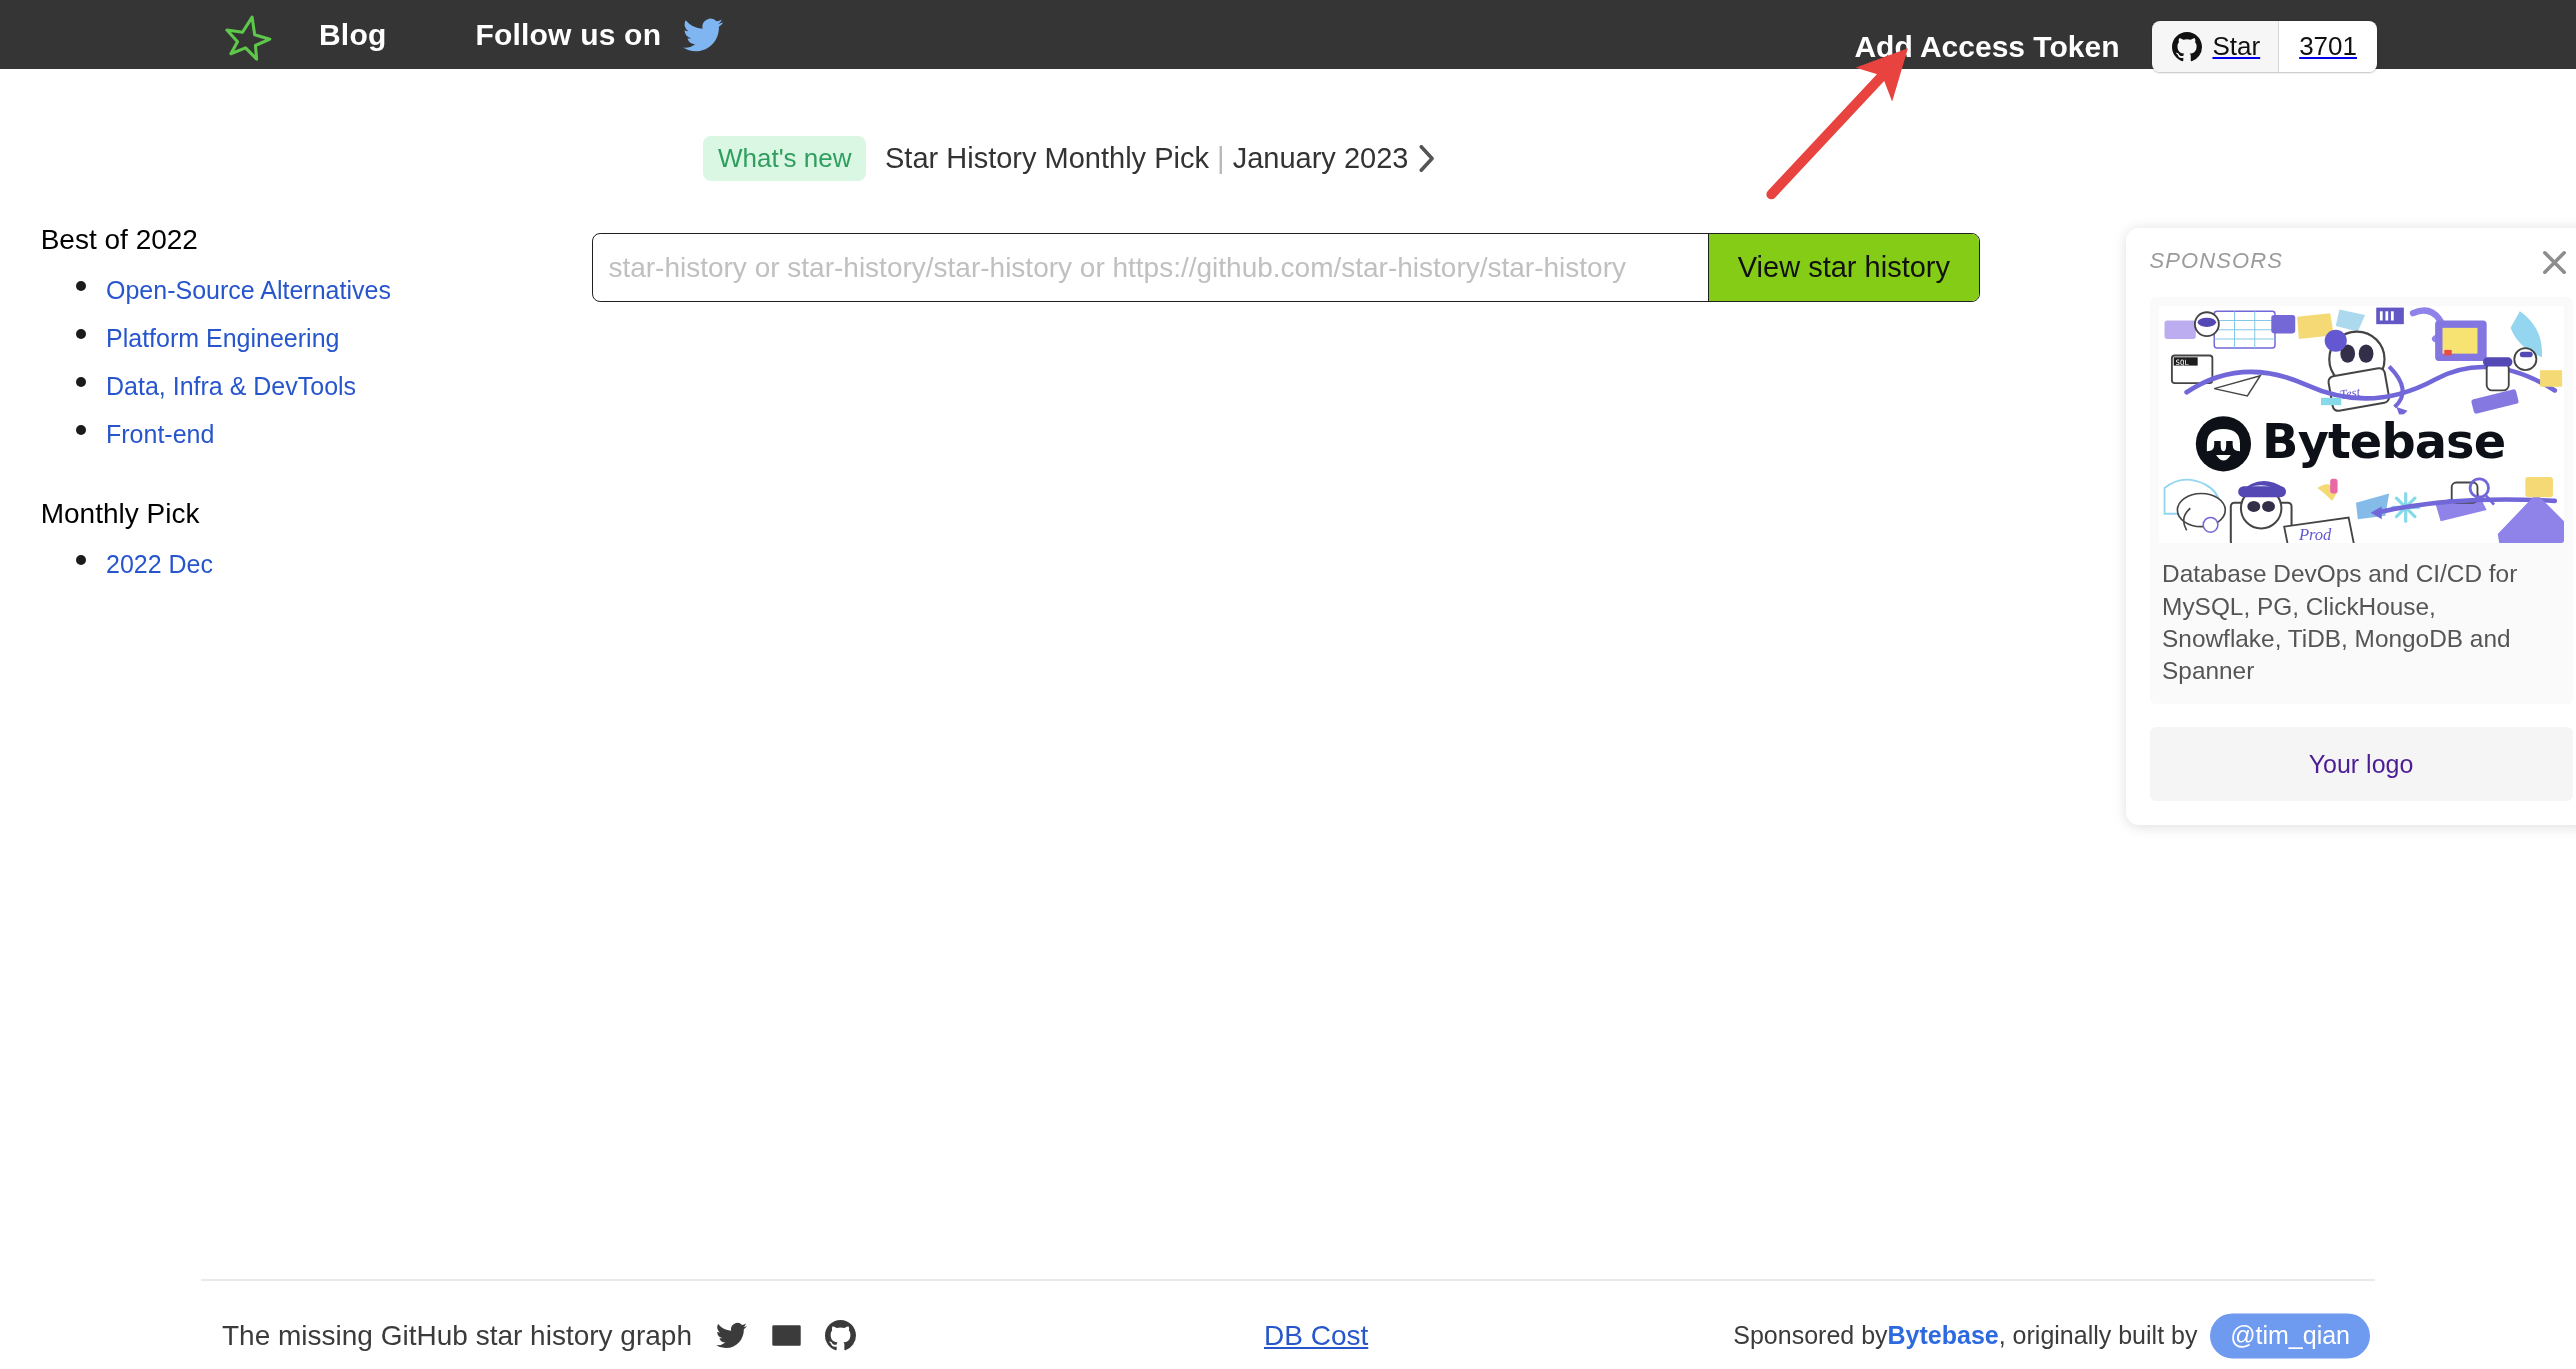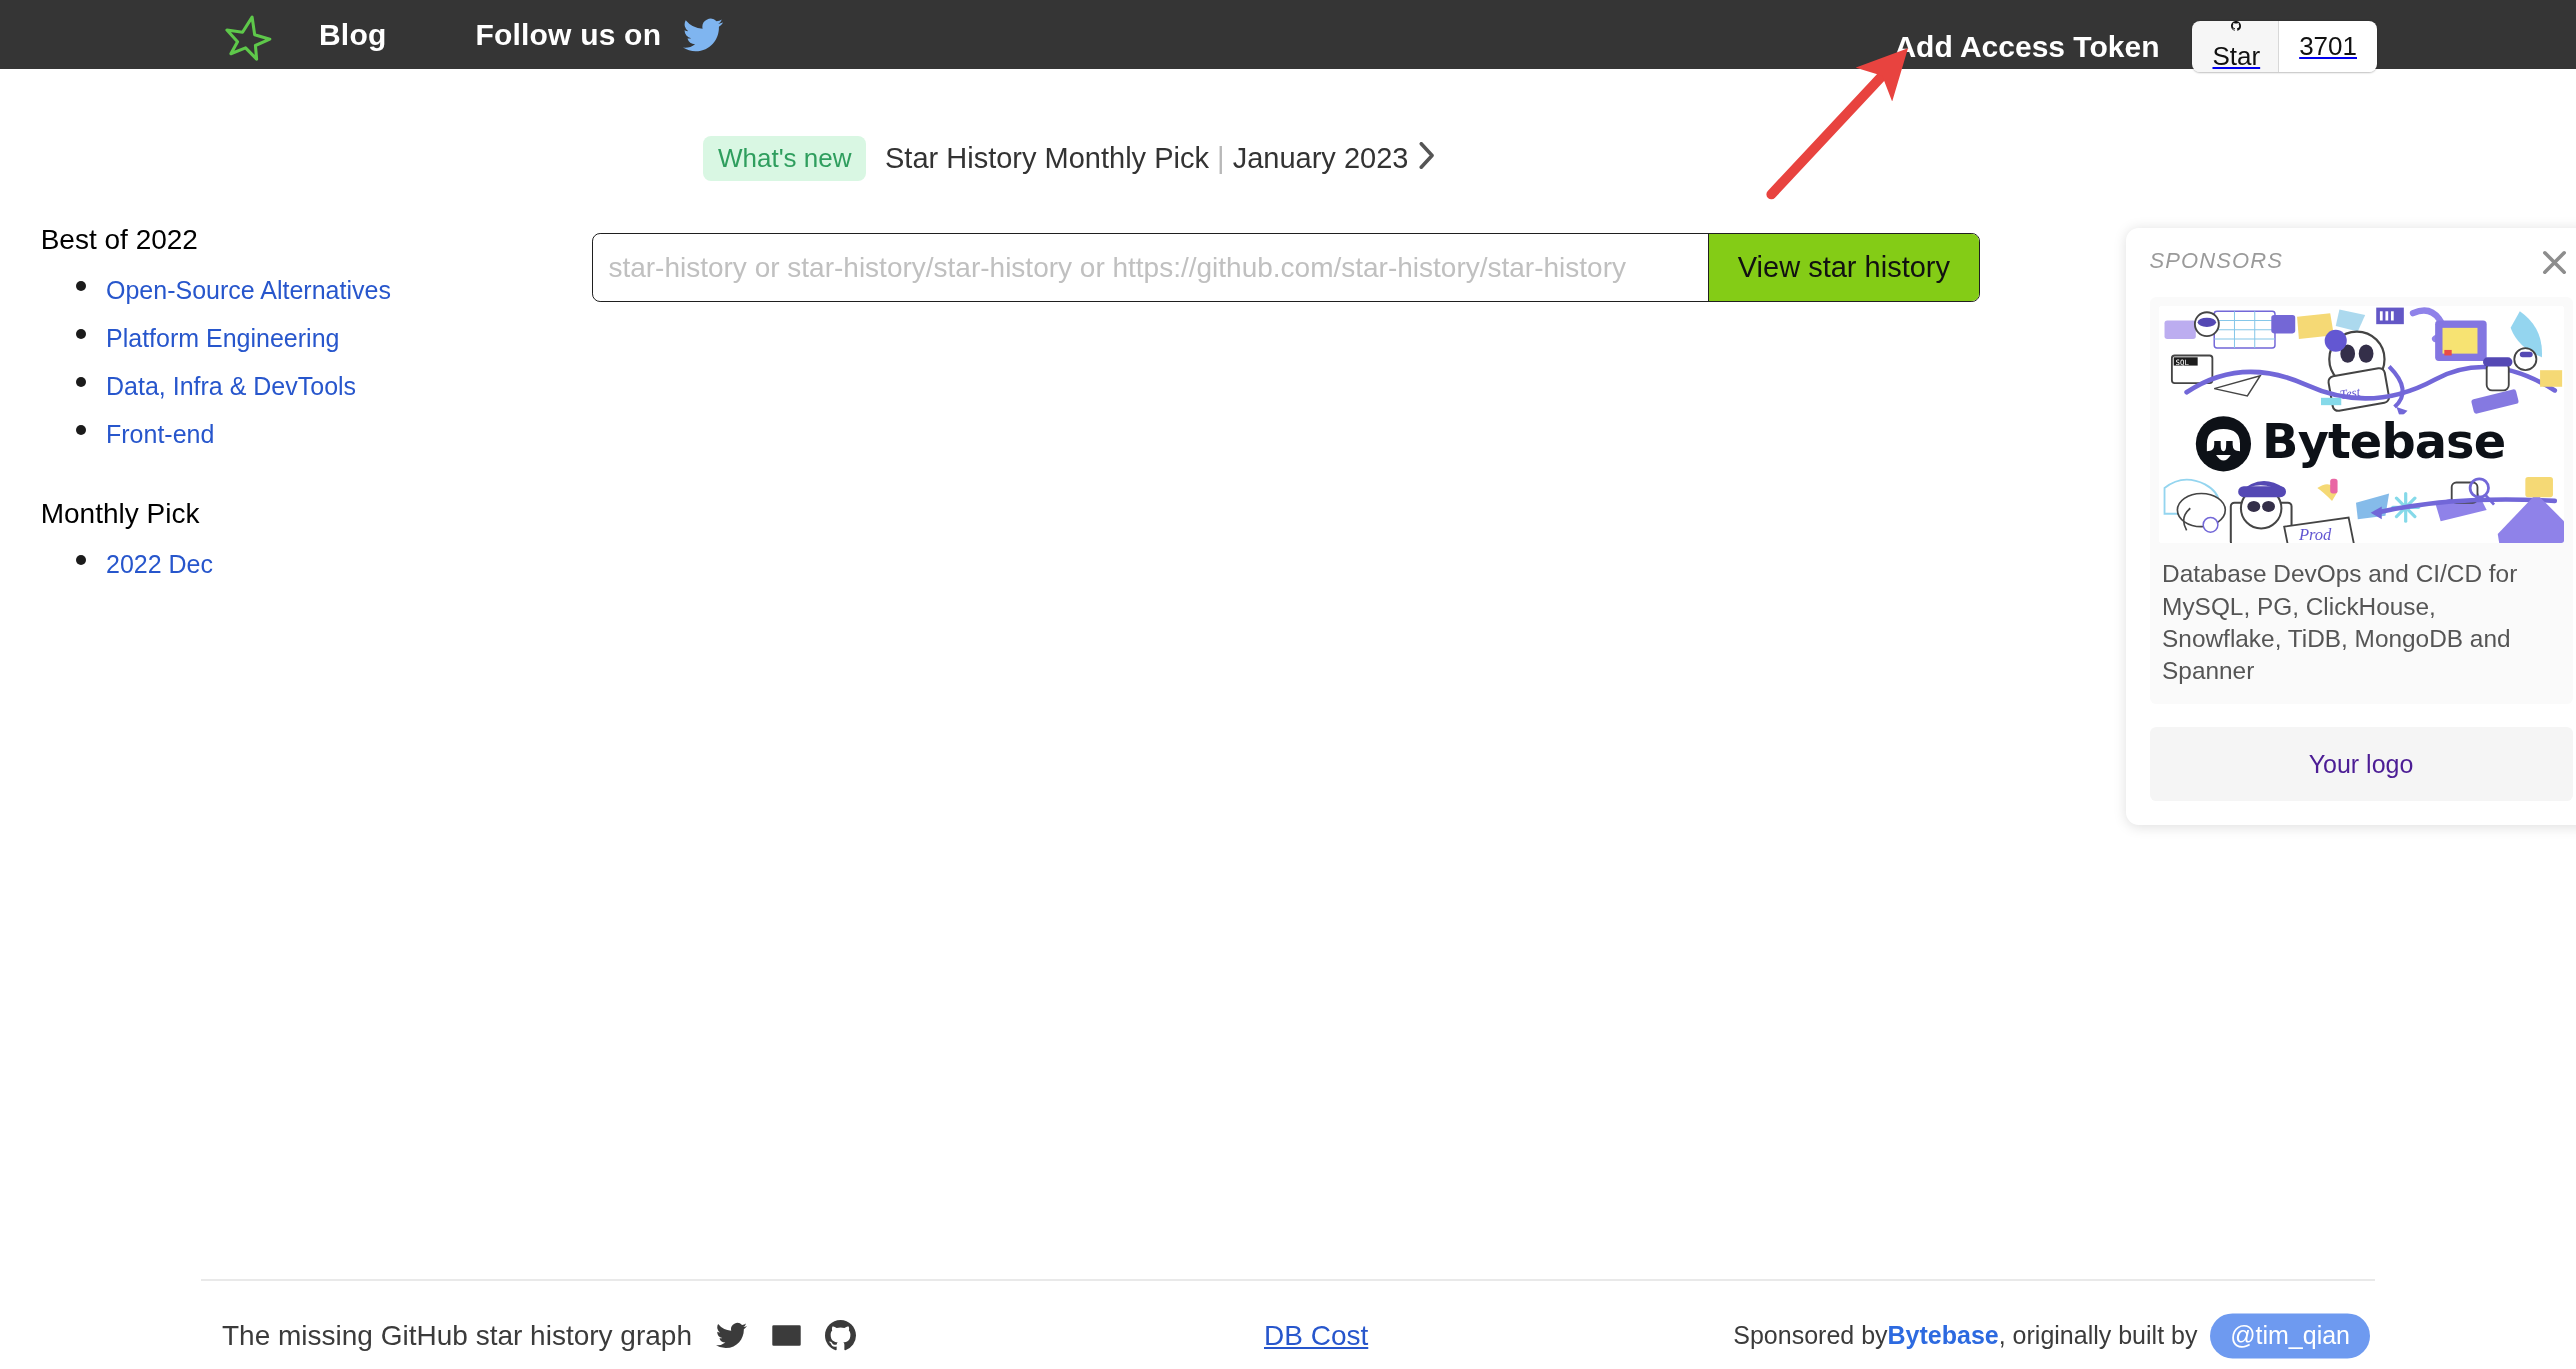--- a/index.html
+++ b/index.html
@@ -38,21 +38,20 @@
   }
   .gh-star-btn {
     margin-left: 33px; display: flex; align-items: stretch;
     height: 51px; border-radius: 8.1px; overflow: hidden;
     box-shadow: 0 0.9px 1.8px rgba(0,0,0,.25);
   }
   .gh-star-left {
     background: #f6f6f6; display: flex; align-items: center;
     padding: 0 18px 0 20px; gap: 10px;
     border-right: 0.9px solid #d8d8d8;
-    flex-direction: column;
   }
   .gh-octocat { width: 30px; height: 30px; display:block; }
   .gh-star-label { font-size: 26px; color: #111; font-weight: 500; }
   .gh-star-count {
     background: #ffffff; display: flex; align-items: center;
     padding: 0 20px; font-size: 26px; color: #111; font-weight: 500;
   }
 
   
   .whatsnew {
@@ -60,21 +59,21 @@
     display: flex; justify-content: center; align-items: center;
   }
   .wn-badge {
     background: #d9f7e3; color: #2f9e5e;
     font-size: 26px; font-weight: 500;
     padding: 7.2px 14.5px; border-radius: 8.1px;
     white-space: nowrap;
   }
   .wn-text {
     margin-left: 19px; font-size: 29px; color: #333;
-    display: flex; align-items: flex-start; white-space: nowrap;
+    display: flex; align-items: center; white-space: nowrap;
   }
   .wn-sep { color:#b8b8b8; margin: 0 8.1px; font-weight: 300; }
   .wn-chev { margin-left: 8.1px; width: 20px; height: 27px; display:block; }
 
   
   .sidebar { position: absolute; left: 38px; top: 224px; width: 507px; }
   .side-head {
     font-size: 28px; color: #000000; font-weight: 400;
     margin-bottom: 20px; margin-left: 2.7px;
   }

